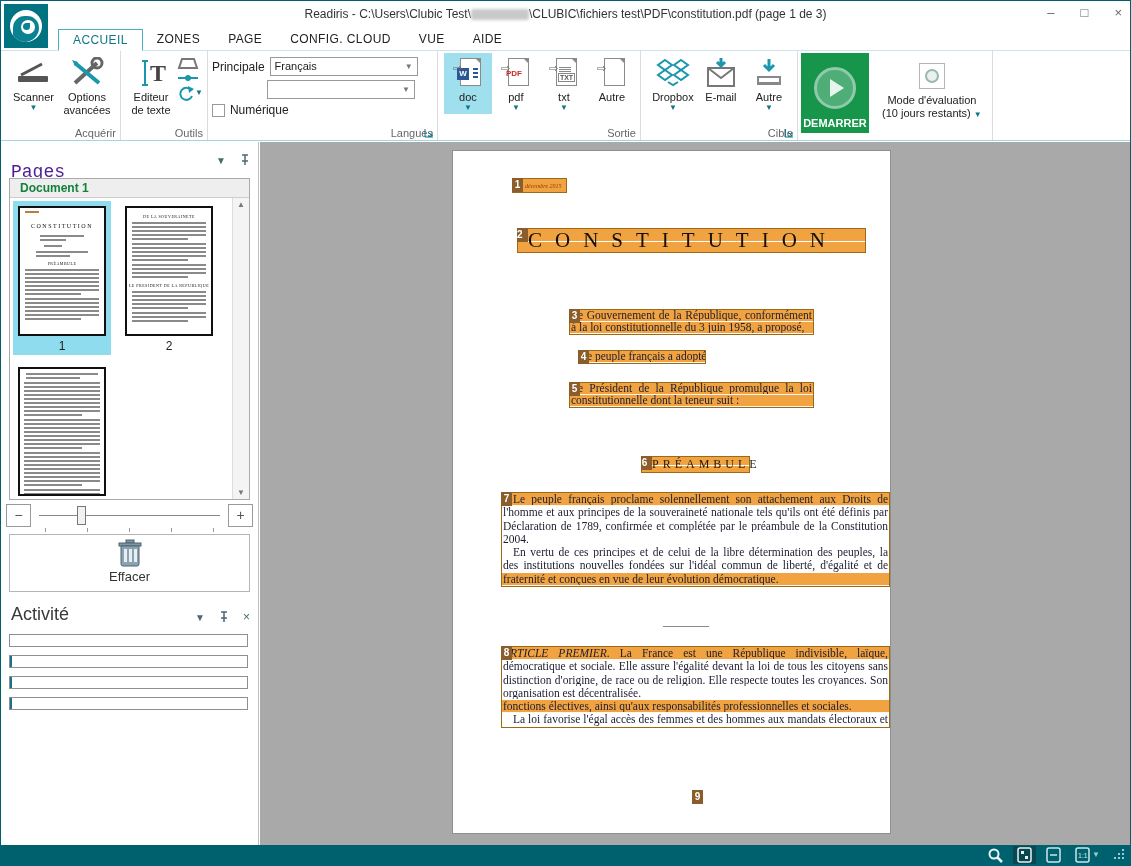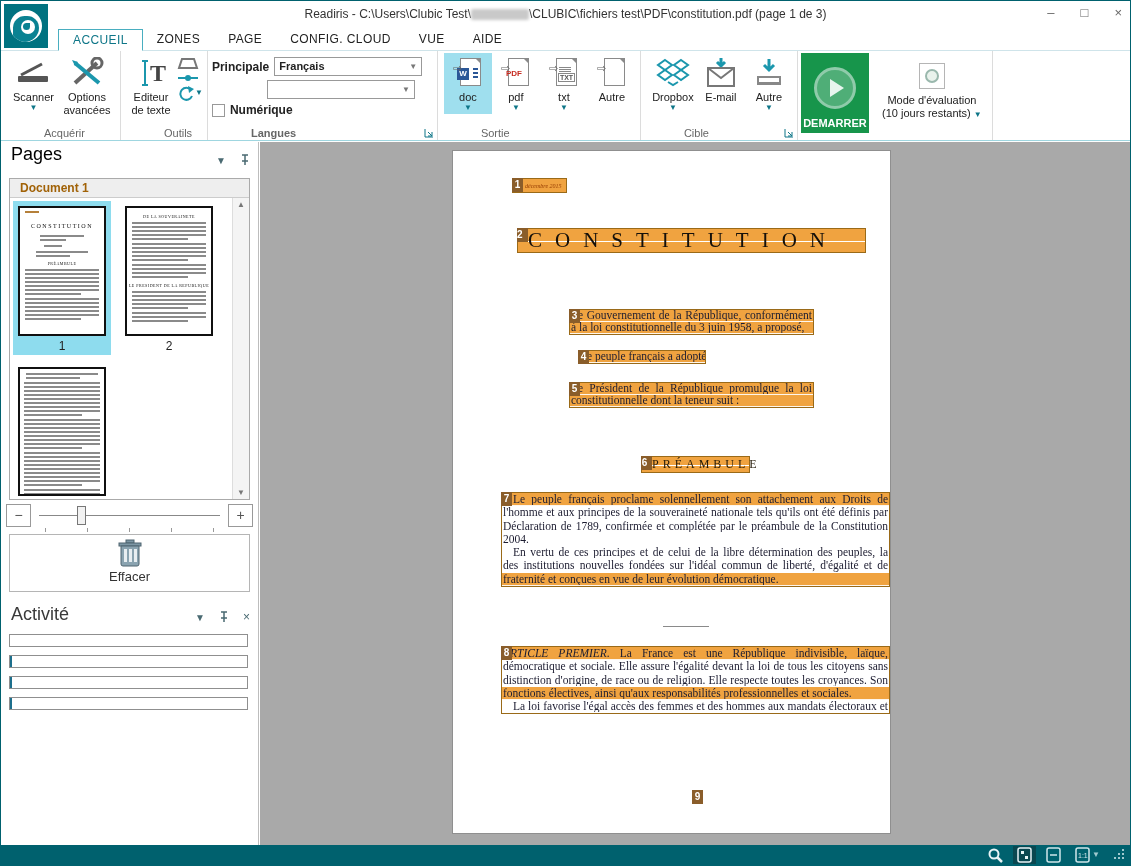--- a/index.html
+++ b/index.html
@@ -25,21 +25,21 @@
   
   #tabrow { position:absolute; top:28px; left:0; right:0; height:22px; display:flex; padding-left:57px;
             border-bottom:1px solid #cfe4ea; }
   .tab { padding:3px 14px 2px; font-size:12px; color:#222; letter-spacing:.4px; }
   .tab.active { color:#0e7688; border:1px solid #49aec0; border-bottom:1px solid #fff; background:#fff; margin-bottom:-1px; }
 
   
   #ribbon { position:absolute; top:50px; left:0; right:0; height:90px; background:#fff;
             border-bottom:1px solid #9fd6e0; display:flex; }
   .group { position:relative; border-right:1px solid #dcdcdc; padding:2px 4px 16px; display:flex; align-items:flex-start; }
-  .glabel { position:absolute; bottom:1px; left:0; right:4px; text-align:left; font-size:11px; color:#666;padding-left:43px; }
+  .glabel { position:absolute; bottom:1px; left:0; right:4px; text-align:right; font-size:11px; color:#666;padding-left:43px; }
   .btn { display:flex; flex-direction:column; align-items:center; padding:2px 4px; min-width:48px; cursor:default; }
   .btn .ico { height:36px; display:flex; align-items:center; justify-content:center; }
   .btn .lbl { font-size:11px; color:#222; text-align:center; line-height:1.15; }
   .caret { color:#0e7688; font-size:8px; line-height:8px; }
   .btn.sel { background:#9fdfee; }
   .launcher { position:absolute; right:3px; bottom:2px; }
 
   .lang-grid { display:flex; flex-direction:column; gap:4px; padding-top:4px; }
   .lang-row { display:flex; align-items:center; gap:5px; font-size:12px; color:#222; }
   .select { width:148px; height:19px; border:1px solid #999; background:#fff; font-size:11px; padding:2px 4px;
@@ -64,26 +64,26 @@
   .pageico { position:relative; width:26px; height:30px; }
   .pageico .sheet { position:absolute; right:0; top:0; width:21px; height:28px; background:#fff; border:1px solid #8a8a8a; }
   .pageico .fold { position:absolute; right:0; top:0; width:0; height:0; border-left:6px solid transparent; border-top:6px solid #8a8a8a; }
   .pageico .arrow { position:absolute; left:-2px; top:4px; font-size:11px; color:#666; }
   .ftag { position:absolute; font-weight:bold; }
 
   
   #sidebar { position:absolute; top:141px; left:0; width:258px; bottom:20px; background:#fff;
              border-right:1px solid #bdbdbd; }
   #pages-head { position:relative; height:34px; }
-  #pages-title { position:absolute; left:10px; top:2px; font-size:18px; color:#000000; }
+  #pages-title { position:absolute; left:10px; top:20px; font-size:18px; color:#4c1d95;font-family:Liberation Mono, monospace; }
   .panel-icons { position:absolute; right:8px; top:12px; display:flex; gap:14px; color:#4a6a72; font-size:10px; align-items:center; }
 
   #docbox { position:absolute; left:8px; right:8px; top:36px; height:322px; border:1px solid #aaa; overflow:hidden; }
   #docbox-head { height:19px; background:#eee; border-bottom:1px solid #ccc; font-weight:bold; font-size:12px;
-                 padding:2px 0 0 10px; color:#a16207; }
+                 padding:2px 0 0 10px; color:#15803d; }
   #doc-scroll { position:absolute; top:19px; right:0; bottom:0; width:17px; background:#f4f4f4; border-left:1px solid #ddd;
                 display:flex; flex-direction:column; justify-content:space-between; align-items:center; padding:2px 0;
                 color:#777; font-size:8px; }
   .thumbwrap { position:absolute; width:98px; text-align:center; }
   .thumbwrap.sel { background:#8edcee; }
   .tpage { margin:5px auto 3px; width:88px; height:130px; background:#fff; border:2px solid #101010; position:relative;
            overflow:hidden; text-align:left; }
   .tnum { font-size:12px; color:#222; padding-bottom:2px; }
   .st { height:2px; background:#8a8a8a; margin:2px 6px 0; }
   .mini-title { text-align:center; font-family:"Liberation Serif",serif; font-size:6px; letter-spacing:1.5px; margin-top:10px; color:#111; }
@@ -218,21 +218,21 @@
         <svg width="18" height="16">
             <path d="M14 5 a6 6 0 1 0 1 6" fill="none" stroke="#1b97ad" stroke-width="2"></path>
             <path d="M11 1 l6 3 -5 4 z" fill="#1b97ad"></path>
           </svg>
         <span class="caret">▼</span>
       </span>
     </div>
     <div class="glabel">Outils</div>
   </div>
 
-  <div class="group" style="width:230px;font-weight:bold;">
+  <div class="group" style="width:230px;">
     <div class="lang-grid">
       <div class="lang-row">
         <span>Principale</span>
         <span class="select"><span>Français</span><span class="sc">▼</span></span>
       </div>
       <div class="lang-row" style="padding-left:55px;">
         <span class="select">
             <span class="sc">▼</span>
           </span>
       </div>
@@ -583,20 +583,21 @@
         <div class="line j w ind">En vertu de ces principes et de celui de la libre détermination des peuples, la</div>
         <div class="line j w">des institutions nouvelles fondées sur l'idéal commun de liberté, d'égalité et de</div>
         <div class="line">fraternité et conçues en vue de leur évolution démocratique.</div>
       </div>
       <div class="doc-sep" style="left: 210px; top: 475px; width: 46px;"></div>
       <div class="zone para" style="left: 48px; top: 495px; width: 389px;">
         <span class="zbadge">8</span>
         <div class="line j"><i>ARTICLE PREMIER.</i>   La France est une République indivisible, laïque,</div>
         <div class="line j w">démocratique et sociale. Elle assure l'égalité devant la loi de tous les citoyens sans</div>
         <div class="line j w">distinction d'origine, de race ou de religion. Elle respecte toutes les croyances.  Son</div>
+        <div class="line w">organisation est décentralisée.</div>
         <div class="line">fonctions électives, ainsi qu'aux responsabilités professionnelles et sociales.</div>
         <div class="line j w ind">La loi favorise l'égal accès des femmes et des hommes aux mandats électoraux et</div>
       </div>
       <div class="zone badge-only" style="left: 240px; top: 640px;">
         <span class="zbadge">9</span>
       </div>
     </div>
 </div>
 
 <div id="statusbar">

